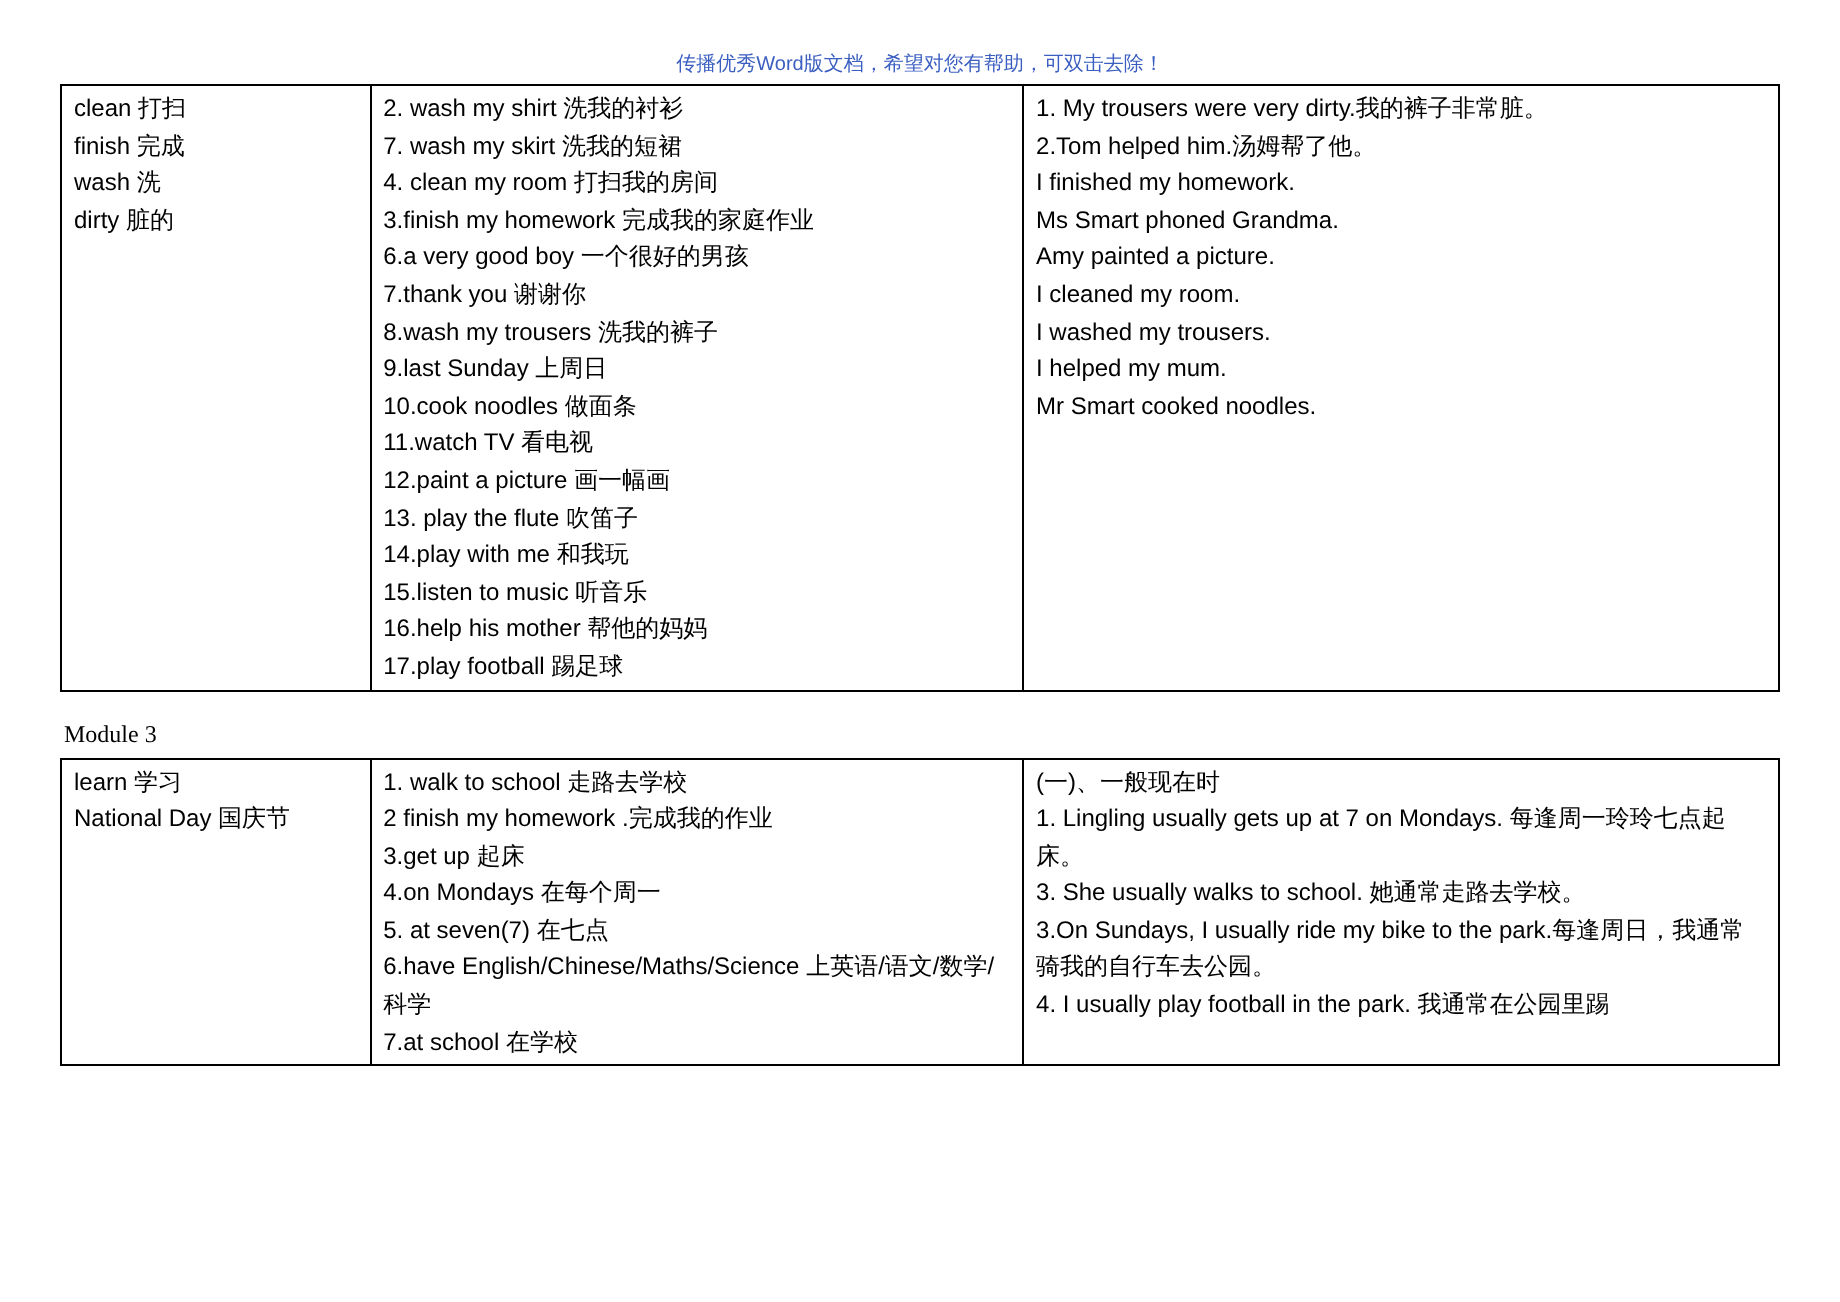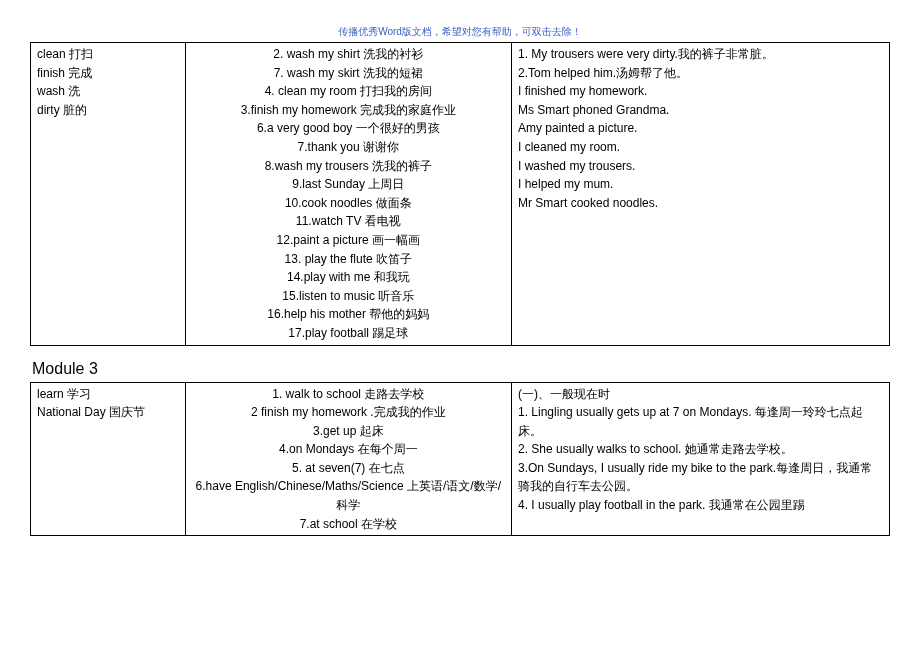--- a/index.html
+++ b/index.html
@@ -31,25 +31,26 @@
       padding: 2px 6px;
       vertical-align: top;
       text-align: left;
       font-weight: normal;
       line-height: 1.55;
     }
     th {
       text-align: center;
     }
     .col1 { width: 18%; }
-    .col2 { width: 38%; text-align: center; }
+    .col2 { width: 38%; }
     .col3 { width: 44%; }
     .section-title {
-      font-size: 16px;
+      font-size: 12px;
       margin: 12px 0 4px 2px;
+      font-family: Liberation Serif, serif;
     }
     .cell-line {
       display: block;
     }
   </style>
 </head>
 <body>
 
 <div class="header-note">传播优秀Word版文档，希望对您有帮助，可双击去除！</div>
 
@@ -109,19 +110,19 @@
           <span class="cell-line">2 finish my homework .完成我的作业</span>
           <span class="cell-line">3.get up  起床</span>
           <span class="cell-line">4.on Mondays  在每个周一</span>
           <span class="cell-line">5. at seven(7)  在七点</span>
           <span class="cell-line">6.have English/Chinese/Maths/Science 上英语/语文/数学/科学</span>
           <span class="cell-line">7.at school   在学校</span>
         </td>
     <td class="col3">
           <span class="cell-line">(一)、一般现在时</span>
           <span class="cell-line">1. Lingling usually gets up at 7 on Mondays.  每逢周一玲玲七点起床。</span>
-          <span class="cell-line">2. She usually walks to school.  她通常走路去学校。</span>
+          <span class="cell-line">3. She usually walks to school.  她通常走路去学校。</span>
           <span class="cell-line">3.On Sundays, I usually ride my bike to the park.每逢周日，我通常骑我的自行车去公园。</span>
           <span class="cell-line">4. I usually play football in the park.  我通常在公园里踢</span>
         </td>
   </tr>
 </tbody>
   </table>
 
 </body></html>

